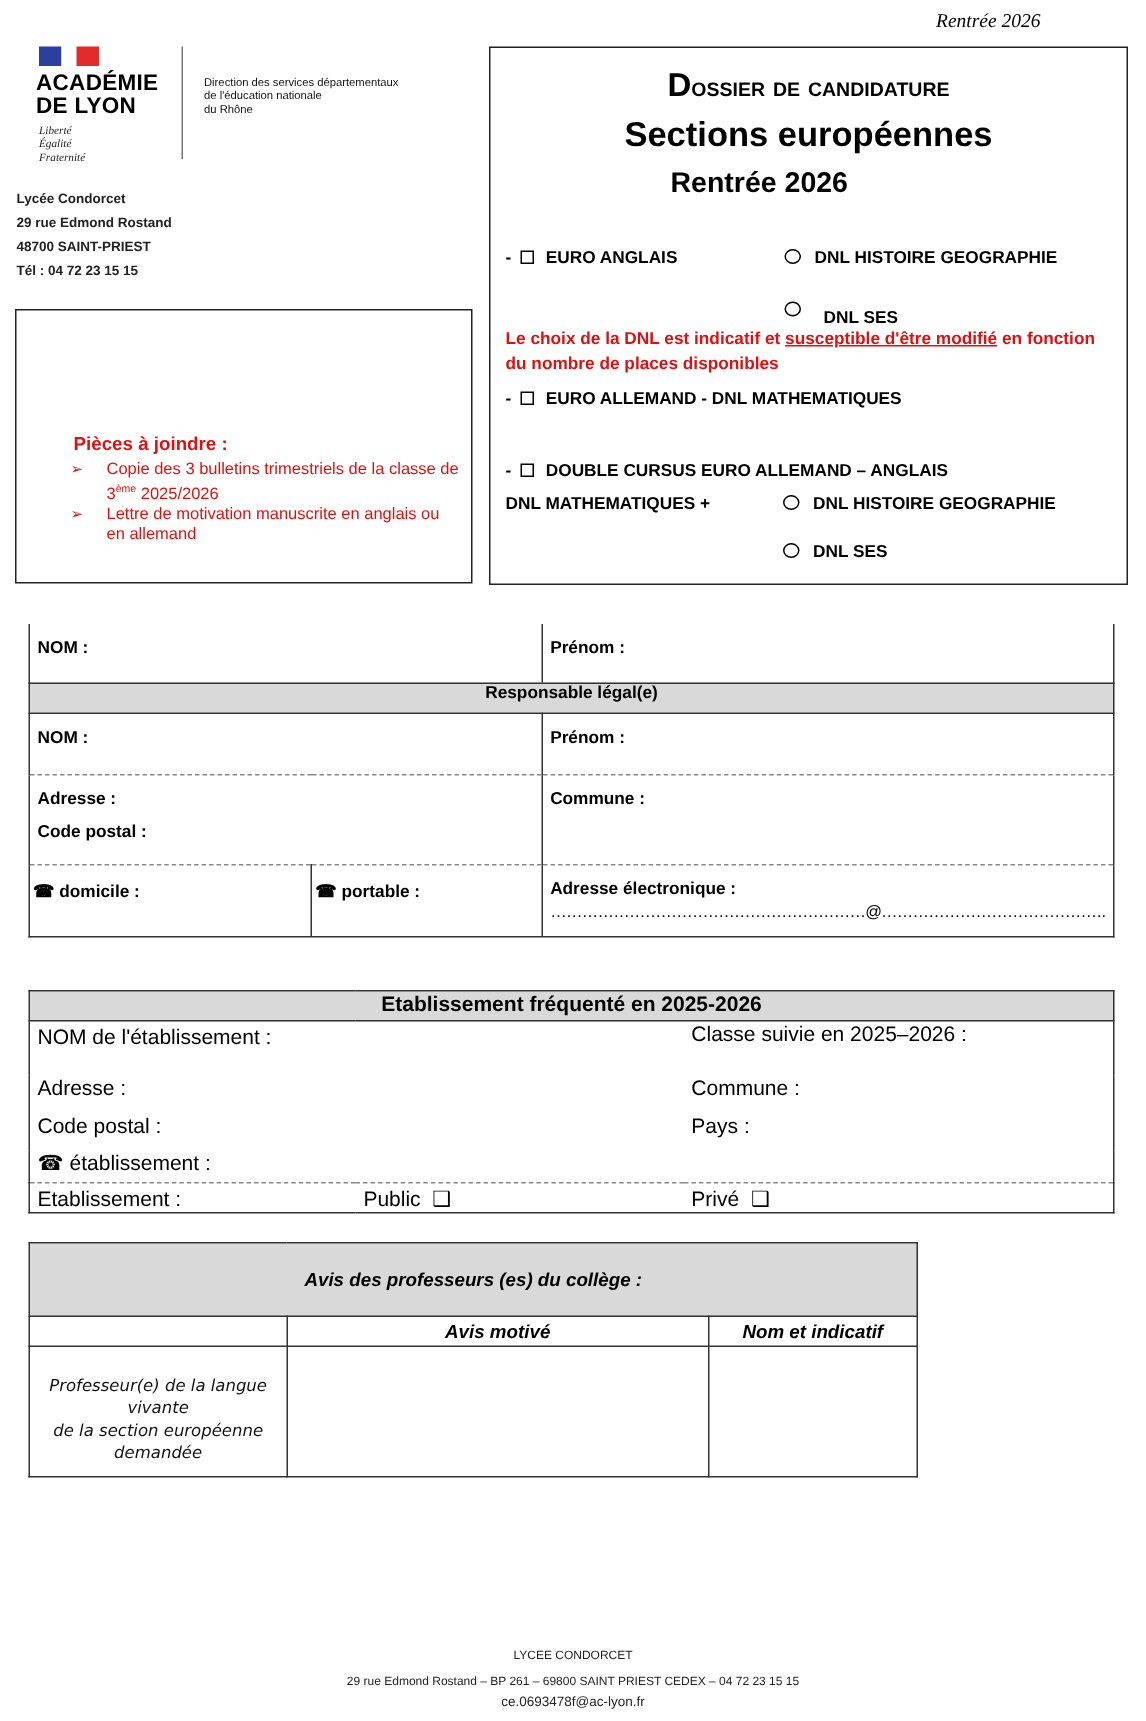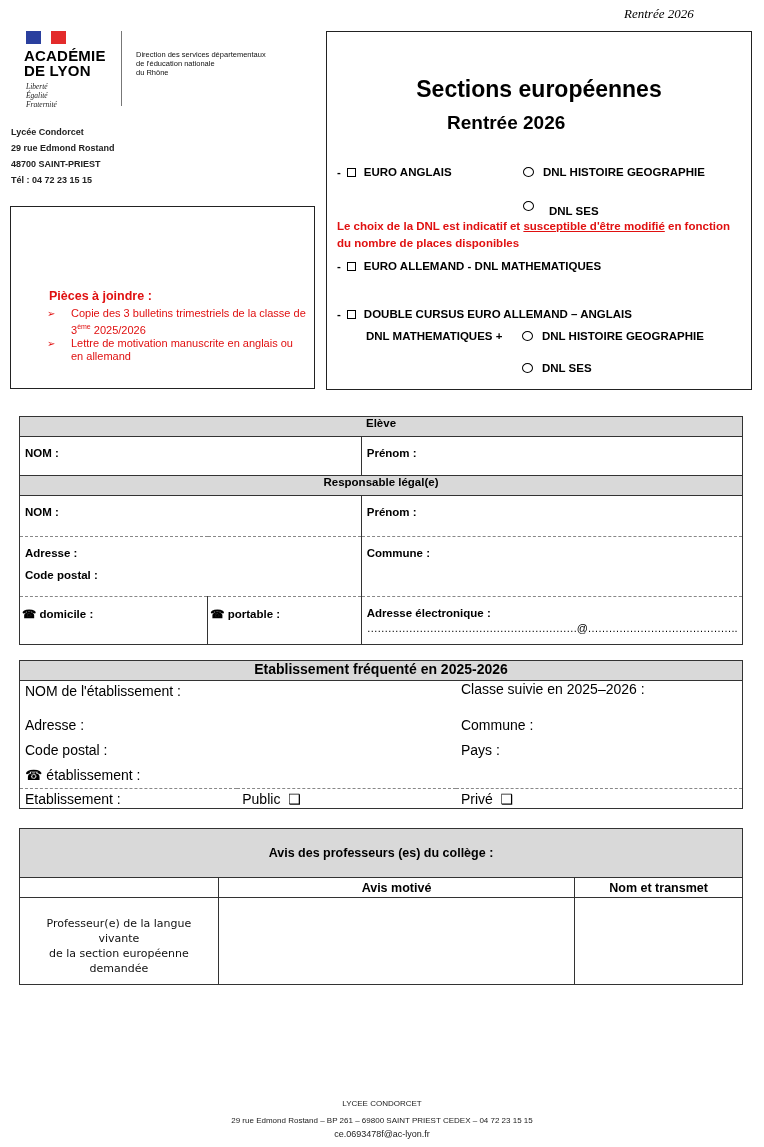--- a/index.html
+++ b/index.html
@@ -51,21 +51,21 @@
   .t-eleve { left: 19px; top: 416px; width: 724px; }
   .t-eleve td { border-left: 1px solid #333; border-right: 1px solid #333; }
   .t-eleve .cell { font-weight: bold; padding: 10px 5px 0 5px; }
   .dashv { border-right: 1px dashed #777 !important; }
   .dashb { border-bottom: 1px dashed #888; }
   .solidb { border-bottom: 1px solid #333; }
 
   .t-etab { left: 19px; top: 660px; width: 724px; border: 1px solid #333; }
   .t-etab td { font-size: 14px; padding: 0 5px; }
 
-  .t-avis { left: 19px; top: 828px; width: 724px; }
+  .t-avis { left: 19px; top: 828px; width: 593px; font-style: italic; }
   .t-avis td { border: 1px solid #333; }
   .t-avis .big-hdr { background: #d9d9d9; height: 49px; text-align: center; vertical-align: middle; font-weight: bold; font-size: 12.5px; }
   .t-avis .col-hdr { font-weight: bold; font-size: 12.5px; text-align: center; height: 20px; vertical-align: middle; }
   .t-avis .row-lbl { font-family: "DejaVu Sans", sans-serif; font-size: 11px; text-align: center; padding: 18px 6px 0 6px; line-height: 15px; color: #111; }
 
   .footer { left: 0; width: 764px; text-align: center; font-size: 8px; color: #222; line-height: 13px; }
   .footer .mail { font-size: 9px; }
 </style>
 </head>
 <body>
@@ -94,20 +94,21 @@
 </div>
 
 <div class="abs lycee-info">
   <div>Lycée Condorcet</div>
   <div>29 rue Edmond Rostand</div>
   <div>48700 SAINT-PRIEST</div>
   <div>Tél : 04 72 23 15 15</div>
 </div>
 
 <div class="abs title-box">
+  <div class="t1"><span class="cap">D</span><span>ossier de candidature</span></div>
   <div class="t2">Sections européennes</div>
   <div class="t3">Rentrée 2026</div>
 
   <div class="opt" style="left:10px; top:134px;">
     <span>-</span><span class="chk"></span><span>EURO ANGLAIS</span>
   </div>
   <div class="opt" style="left:196px; top:134px;">
     <span class="radio"></span><span>DNL HISTOIRE GEOGRAPHIE</span>
   </div>
   <div class="opt" style="left:196px; top:169px;">
@@ -116,21 +117,21 @@
 
   <div class="dnl-note"><span>Le choix de la DNL est indicatif et </span><u>susceptible d'être modifié</u><span> en fonction du nombre de places disponibles</span></div>
 
   <div class="opt" style="left:10px; top:228px;">
     <span>-</span><span class="chk"></span><span>EURO ALLEMAND - DNL MATHEMATIQUES</span>
   </div>
 
   <div class="opt" style="left:10px; top:276px;">
     <span>-</span><span class="chk"></span><span>DOUBLE CURSUS EURO ALLEMAND – ANGLAIS</span>
   </div>
-  <div class="opt" style="left:10px; top:298px;margin-left:29px;">DNL MATHEMATIQUES   +</div>
+  <div class="opt" style="left:10px; top:298px;">DNL MATHEMATIQUES   +</div>
   <div class="opt" style="left:195px; top:298px;">
     <span class="radio"></span><span>DNL HISTOIRE GEOGRAPHIE</span>
   </div>
   <div class="opt" style="left:195px; top:330px;">
     <span class="radio"></span><span>DNL SES</span>
   </div>
 </div>
 
 <div class="abs red-box">
   <div class="red-pieces">Pièces à joindre :</div>
@@ -144,23 +145,20 @@
   </div>
 </div>
 
 <table class="t-eleve">
   <colgroup>
       <col style="width:198px">
       <col style="width:161px">
       <col style="width:365px">
     </colgroup>
   <tbody>
-      <tr>
-        <td colspan="3" class="hdr">Elève</td>
-      </tr>
   <tr style="height:39px;">
     <td colspan="2" class="cell dashv solidb">NOM :</td>
     <td class="cell solidb">Prénom :</td>
   </tr>
   <tr>
         <td colspan="3" class="hdr">Responsable légal(e)</td>
       </tr>
   <tr style="height:41px;">
     <td colspan="2" class="cell dashv dashb">NOM :</td>
     <td class="cell dashb">Prénom :</td>
@@ -222,21 +220,21 @@
       <col style="width:357px">
       <col style="width:168px">
     </colgroup>
   <tbody>
       <tr>
         <td colspan="3" class="big-hdr">Avis des professeurs (es) du collège :</td>
       </tr>
   <tr>
     <td class="col-hdr"></td>
     <td class="col-hdr">Avis motivé</td>
-    <td class="col-hdr">Nom et transmet</td>
+    <td class="col-hdr">Nom et indicatif</td>
   </tr>
   <tr style="height:87px;">
     <td class="row-lbl">
       <div>Professeur(e) de la langue</div>
       <div>vivante</div>
       <div>de la section européenne</div>
       <div>demandée</div>
     </td>
     <td></td>
     <td></td>

